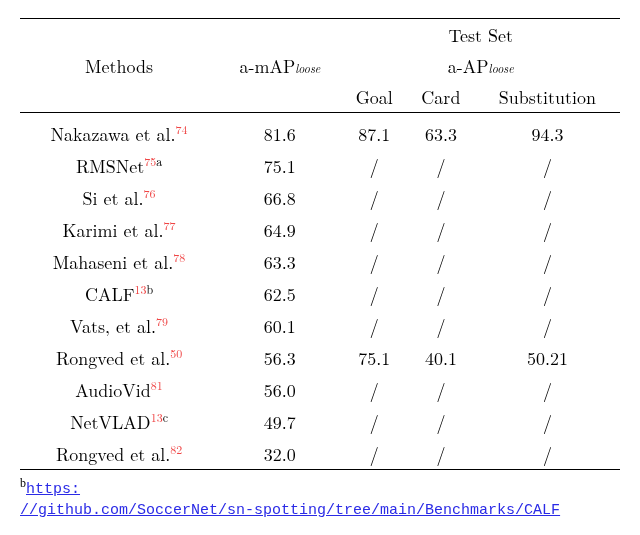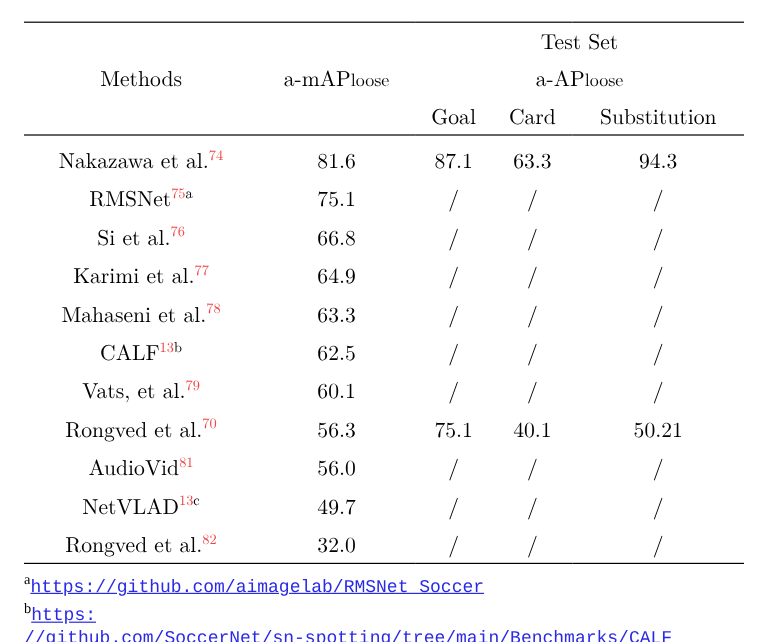--- a/index.html
+++ b/index.html
@@ -27,21 +27,21 @@
     padding: 3px 6px 3px 6px;
     font-weight: normal;
     text-align: center;
     white-space: nowrap;
   }
   td.method { text-align: center; white-space: nowrap; }
   .bold { font-weight: normal; }
   .ital { }
   sup.ref { color: #ef4444; font-size: 12px; vertical-align: super; }
   sup.note { color: #000; font-size: 12px; vertical-align: super; }
-  .sub { font-size: 15px; }
+  .sub { font-size: 12px; font-style: italic; }
   .footnotes {
     font-size: 15px;
     line-height: 1.3;
     margin-top: 6px;
     font-family: "CMU Serif", Georgia, serif;
   }
   .footnotes a {
     color: #2a2ae6;
     text-decoration: underline;
     font-family: "CMU Typewriter Text", "Courier New", monospace;
@@ -123,21 +123,21 @@
           <td>/</td>
         </tr>
         <tr>
           <td class="method"><span>Vats, </span><span class="ital">et al.</span><sup class="ref">79</sup></td>
           <td>60.1</td>
           <td>/</td>
           <td>/</td>
           <td>/</td>
         </tr>
         <tr>
-          <td class="method"><span>Rongved </span><span class="ital">et al.</span><sup class="ref">70</sup></td>
+          <td class="method"><span>Rongved </span><span class="ital">et al.</span><sup class="ref">50</sup></td>
           <td>56.3</td>
           <td>75.1</td>
           <td>40.1</td>
           <td>50.21</td>
         </tr>
         <tr>
           <td class="method"><span>AudioVid</span><sup class="ref">81</sup></td>
           <td>56.0</td>
           <td>/</td>
           <td>/</td>
@@ -155,21 +155,18 @@
           <td>32.0</td>
           <td>/</td>
           <td>/</td>
           <td>/</td>
         </tr>
       </tbody>
   </table>
 
   <div class="footnotes">
     <div>
-      <span class="fnlabel">a</span><a href="#">https://github.com/aimagelab/RMSNet_Soccer</a>
-    </div>
-    <div>
       <span class="fnlabel">b</span><a href="#">https:</a><br>
       <a href="#">//github.com/SoccerNet/sn-spotting/tree/main/Benchmarks/CALF</a>
     </div>
 
   </div>
 </div>
 
 </body></html>

